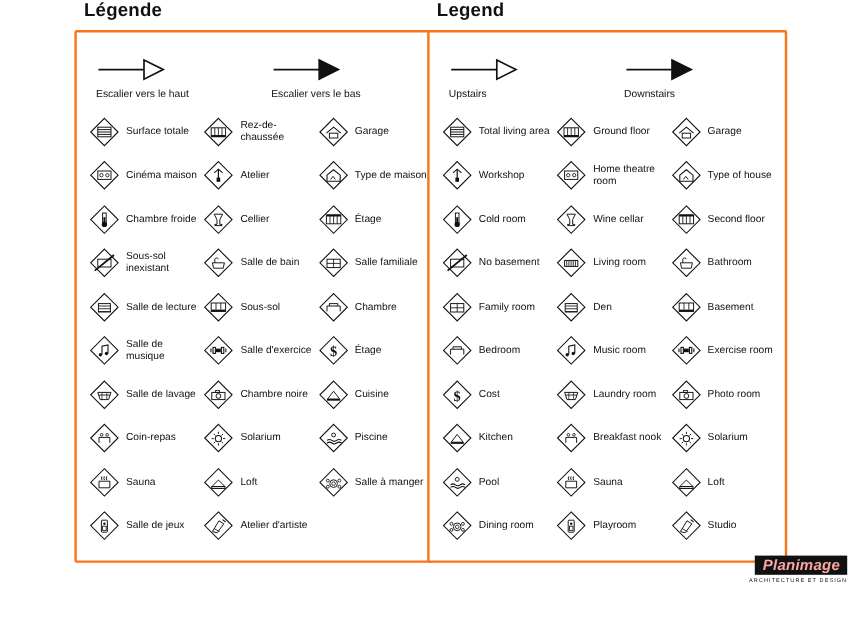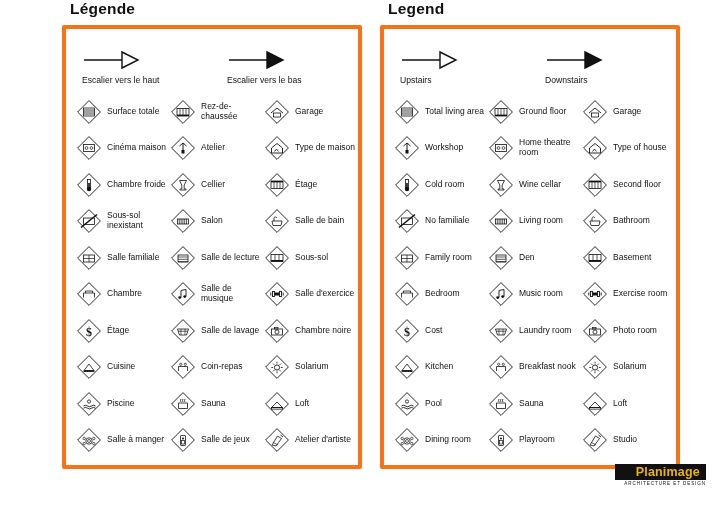--- a/index.html
+++ b/index.html
@@ -15,32 +15,32 @@
     position: relative;
     width: 720px;
     height: 494px;
   }
   .panel {
     position: absolute;
     top: 0;
     width: 300px;
   }
   .panel-fr { left: 62px; }
-  .panel-en { left: 380px; }
+  .panel-en { left: 356px; }
 
   .panel-title {
     font-size: 15.5px;
     font-weight: bold;
     letter-spacing: 0.2px;
     margin: 0 0 8px 8px;
     line-height: 1.1;
   }
 
   .box {
-    border: 4px solid #f97316;
+    border: 2px solid #f97316;
     border-radius: 2px;
     padding: 10px 0 10px 10px;
     height: 444px;
     background: #fff;
   }
 
   
   .stairs {
     display: flex;
     gap: 18px;
@@ -90,24 +90,25 @@
 
   
   .logo {
     position: absolute;
     right: 14px;
     bottom: 8px;
     text-align: right;
   }
   .logo-main {
     background: #111;
-    color: #eab308;
+    color: #fca5a5;
     font-size: 12.5px;
     font-weight: bold;
-    padding: 1px 6px 1px 21px;
+    font-style: italic;
+    padding: 1px 6px 1px 7px;
     display: inline-block;
     letter-spacing: 0.2px;
   }
   .logo-sub {
     font-size: 4.6px;
     letter-spacing: 0.9px;
     color: #111;
     margin-top: 1px;
     text-transform: uppercase;
   }
@@ -243,34 +244,20 @@
           </div>
           <div class="cell">
             <span class="ic">
               <svg width="26" height="26" viewBox="0 0 26 26">
                 <polygon points="13,1.6 24.4,13 13,24.4 1.6,13" fill="none" stroke="#111" stroke-width="0.9"></polygon>
                 <rect x="7.5" y="10" width="11" height="6.5" fill="none" stroke="#111" stroke-width="0.8"></rect>
                 <line x1="5" y1="19.5" x2="21" y2="6.5" stroke="#111" stroke-width="1.5"></line>
               </svg>
             </span>
             <span class="cell-label">Sous-sol inexistant</span>
-          </div>
-          <div class="cell">
-            <span class="ic">
-              <svg width="26" height="26" viewBox="0 0 26 26">
-                <polygon points="13,1.6 24.4,13 13,24.4 1.6,13" fill="none" stroke="#111" stroke-width="0.9"></polygon>
-                <rect x="7.5" y="11" width="11" height="5" fill="none" stroke="#111" stroke-width="0.8"></rect>
-                <line x1="9.3" y1="11" x2="9.3" y2="16" stroke="#111" stroke-width="0.7"></line>
-                <line x1="11.1" y1="11" x2="11.1" y2="16" stroke="#111" stroke-width="0.7"></line>
-                <line x1="12.9" y1="11" x2="12.9" y2="16" stroke="#111" stroke-width="0.7"></line>
-                <line x1="14.7" y1="11" x2="14.7" y2="16" stroke="#111" stroke-width="0.7"></line>
-                <line x1="16.5" y1="11" x2="16.5" y2="16" stroke="#111" stroke-width="0.7"></line>
-              </svg>
-            </span>
-            <span class="cell-label">Salon</span>
           </div>
           <div class="cell">
             <span class="ic">
               <svg width="26" height="26" viewBox="0 0 26 26">
                 <polygon points="13,1.6 24.4,13 13,24.4 1.6,13" fill="none" stroke="#111" stroke-width="0.9"></polygon>
                 <path d="M8 13 L18 13 L17 17.5 L9 17.5 Z" fill="none" stroke="#111" stroke-width="0.8"></path>
                 <path d="M10 13 L10 10 A1.6 1.6 0 0 1 13 10" fill="none" stroke="#111" stroke-width="0.8"></path>
               </svg>
             </span>
             <span class="cell-label">Salle de bain</span>
@@ -614,21 +601,21 @@
             <span class="cell-label">Second floor</span>
           </div>
           <div class="cell">
             <span class="ic">
               <svg width="26" height="26" viewBox="0 0 26 26">
                 <polygon points="13,1.6 24.4,13 13,24.4 1.6,13" fill="none" stroke="#111" stroke-width="0.9"></polygon>
                 <rect x="7.5" y="10" width="11" height="6.5" fill="none" stroke="#111" stroke-width="0.8"></rect>
                 <line x1="5" y1="19.5" x2="21" y2="6.5" stroke="#111" stroke-width="1.5"></line>
               </svg>
             </span>
-            <span class="cell-label">No familiale</span>
+            <span class="cell-label">No basement</span>
           </div>
           <div class="cell">
             <span class="ic">
               <svg width="26" height="26" viewBox="0 0 26 26">
                 <polygon points="13,1.6 24.4,13 13,24.4 1.6,13" fill="none" stroke="#111" stroke-width="0.9"></polygon>
                 <rect x="7.5" y="11" width="11" height="5" fill="none" stroke="#111" stroke-width="0.8"></rect>
                 <line x1="9.3" y1="11" x2="9.3" y2="16" stroke="#111" stroke-width="0.7"></line>
                 <line x1="11.1" y1="11" x2="11.1" y2="16" stroke="#111" stroke-width="0.7"></line>
                 <line x1="12.9" y1="11" x2="12.9" y2="16" stroke="#111" stroke-width="0.7"></line>
                 <line x1="14.7" y1="11" x2="14.7" y2="16" stroke="#111" stroke-width="0.7"></line>

